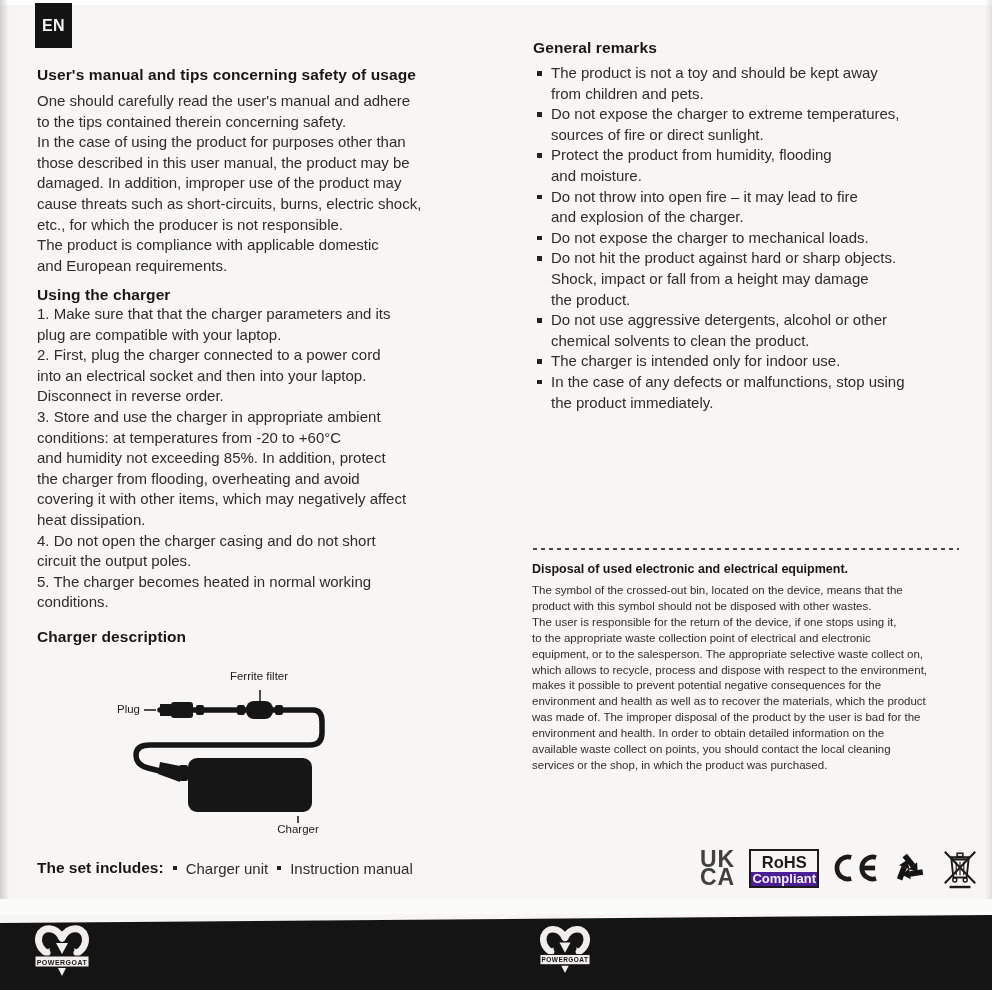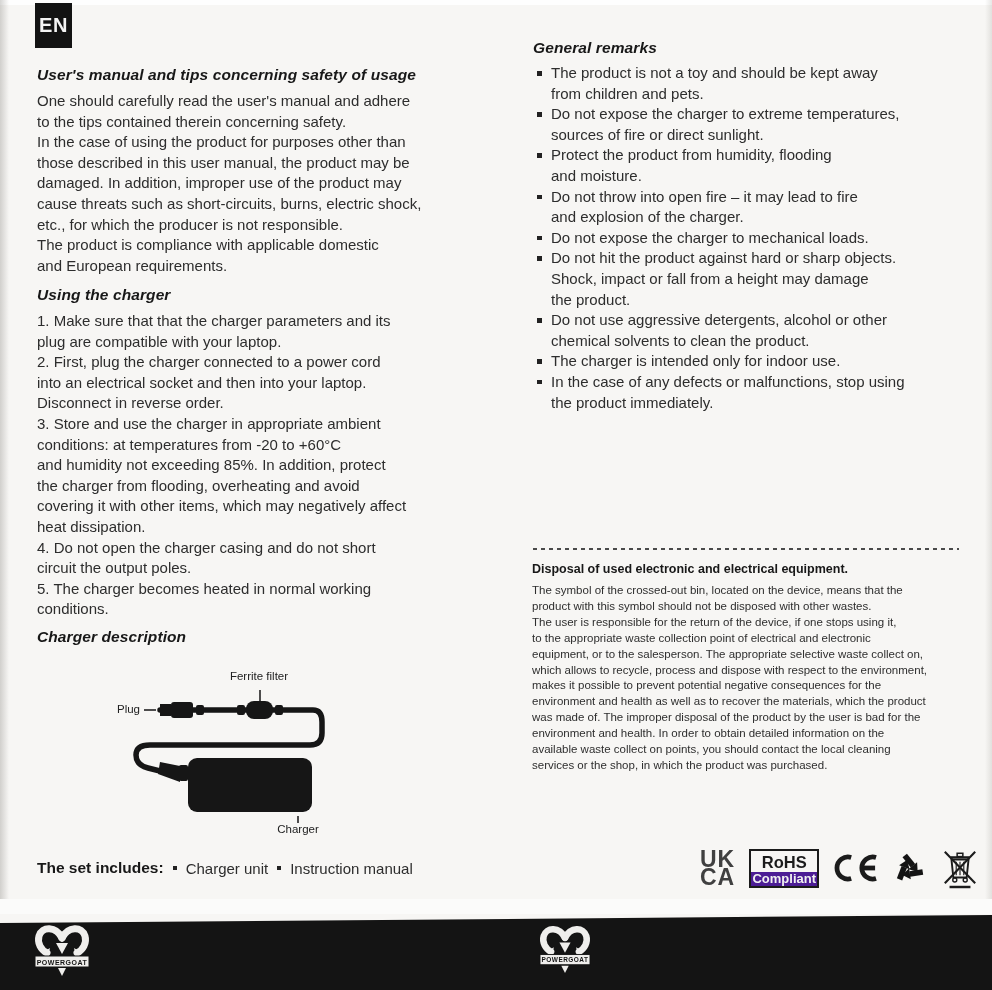--- a/index.html
+++ b/index.html
@@ -11,29 +11,29 @@
   }
   .abs{position:absolute;}
   
   .edge-left{left:0;top:0;width:9px;height:912px;
     background:linear-gradient(90deg,rgba(110,108,102,.28),rgba(110,108,102,0));}
   .edge-right{right:0;top:0;width:7px;height:912px;
     background:linear-gradient(270deg,rgba(130,128,120,.18),rgba(130,128,120,0));}
   .edge-top{left:0;top:0;width:100%;height:5px;background:rgba(255,255,255,.85);}
   
   .en-badge{left:35px;top:3px;width:37px;height:45px;background:#131313;
-    color:#f4f4f4;font-weight:700;font-size:20px;display:flex;align-items:center;justify-content:center;
+    color:#f4f4f4;font-weight:700;font-size:16px;display:flex;align-items:center;justify-content:center;
     letter-spacing:.5px;}
   
-  .h15{font-size:15.5px;font-weight:700;color:#181818;letter-spacing:.1px;font-style:italic;}
+  .h15{font-size:15.5px;font-weight:700;color:#181818;letter-spacing:.1px;}
   .body15{font-size:15px;line-height:20.6px;white-space:pre-line;color:#2d2d2d;}
   .safety-h{left:37px;top:66px;}
   .safety-b{left:37px;top:91px;width:450px;}
   .using-h{left:37px;top:286px;}
-  .using-b{left:37px;top:311px;width:450px;}
+  .using-b{left:37px;top:304px;width:450px;}
   .desc-h{left:37px;top:628px;}
   
   .diagram-svg{left:108px;top:666px;}
   .diag-label{font-size:11.5px;color:#222;}
   .ferrite-label{left:213px;top:670px;width:92px;text-align:center;}
   .plug-label{left:94px;top:703px;width:46px;text-align:right;}
   .charger-label{left:258px;top:823px;width:80px;text-align:center;}
   
   .set-line{left:37px;top:859px;font-size:15px;display:flex;align-items:center;gap:9px;white-space:nowrap;color:#2d2d2d;}
   .set-label{font-weight:700;color:#181818;font-size:15.5px;}

